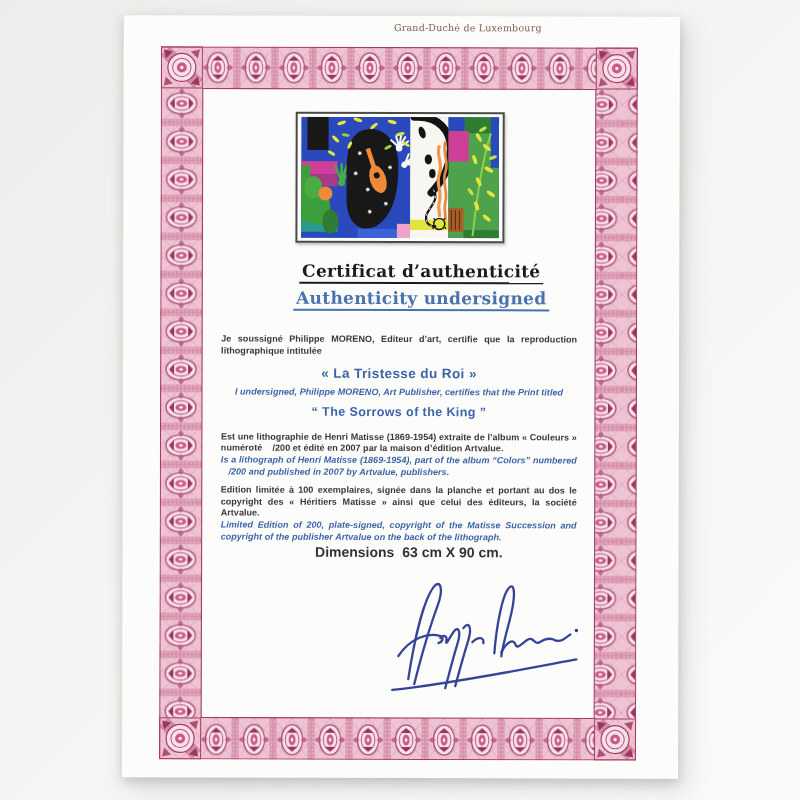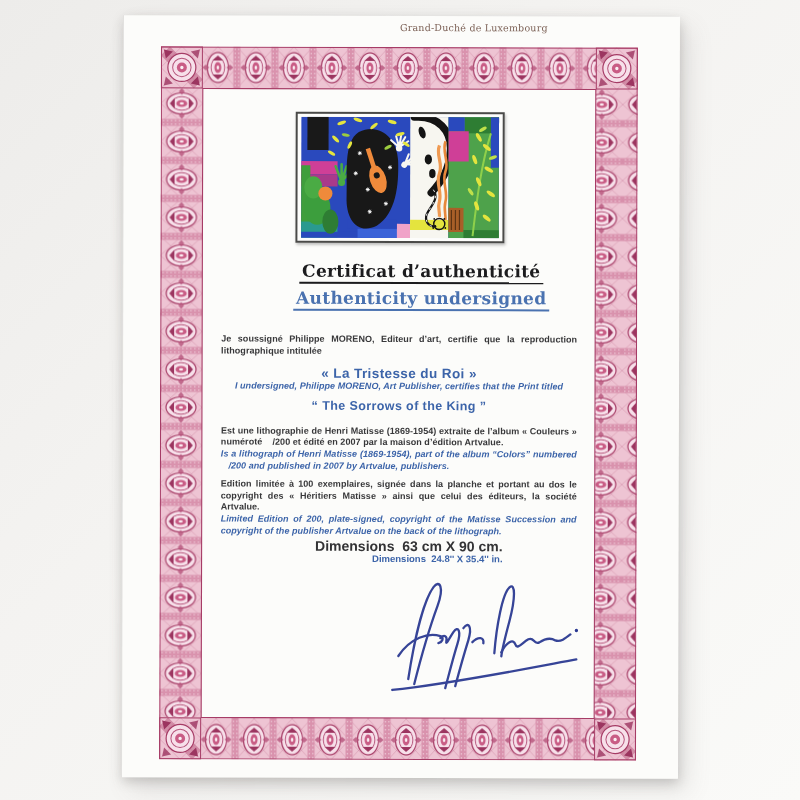--- a/index.html
+++ b/index.html
@@ -8,21 +8,21 @@
     background:linear-gradient(135deg,#edecea 0%,#f4f3f1 40%,#fafaf8 100%);
     font-family:"Liberation Sans",sans-serif;
   }
   .paper{
     position:absolute;left:123px;top:16px;width:556px;height:762px;
     background:#fcfcfa;
     transform:rotate(0.15deg);
     box-shadow:-1px 0 0 #e2e1df, 0 4px 12px rgba(95,90,85,.28), 9px 12px 24px rgba(120,115,110,.16);
   }
   .country{
-    position:absolute;left:276px;top:6px;width:130px;
+    position:absolute;left:270px;top:6px;width:130px;
     font:9.5px "DejaVu Serif",serif;color:#7c6156;letter-spacing:.2px;white-space:nowrap;
   }
   .border-frame{position:absolute;left:37px;top:31px;}
   .content{position:absolute;left:80px;top:72px;width:392px;}
   .artwork-frame{
     width:199px;margin:24px auto 0;background:#fdfdfb;border:2px solid #4a4a48;
     padding:3px;box-shadow:1px 2px 3px rgba(0,0,0,.25);
   }
   .artwork-frame svg{display:block;}
   .tline{ text-align:center;margin-top:19px; }
@@ -31,21 +31,21 @@
     display:inline-block;font:bold 17px/19px "DejaVu Serif",serif;letter-spacing:.3px;
     color:#1c1c1e;border-bottom:2px solid #1c1c1e;padding:0 3px 1px;margin-left:44px;
   }
   .tline.second span{color:#4a72b0;border-bottom-color:#4a72b0;}
   .p{
     font-weight:bold;font-size:9px;line-height:11.6px;color:#38383a;
     text-align:justify;margin:0;padding:0 18px;letter-spacing:.05px;
   }
   .p.en{color:#3c64a9;font-style:italic;}
   .p.center{text-align:center;}
-  .m23{margin-top:23px;} .m13{margin-top:13px;} .m7{margin-top:7px;} .m6{}
+  .m23{margin-top:23px;} .m13{margin-top:13px;} .m7{margin-top:7px;} .m6{margin-top:6px;}
   .work-fr{
     margin-top:9px;text-align:center;font-weight:bold;font-size:13.5px;color:#3c64a9;letter-spacing:.4px;
   }
   .work-en{
     margin-top:6px;text-align:center;font-weight:bold;font-size:12.5px;color:#3c64a9;letter-spacing:.4px;
   }
   .dims{margin-top:4px;text-align:right;padding-right:92px;}
   .dim-fr{font-weight:bold;font-size:14px;line-height:11.5px;color:#333335;}
   .dim-en{font-weight:bold;font-size:9.5px;line-height:11.5px;color:#3c64a9;}
   .signature{position:absolute;left:256px;top:560px;}
@@ -229,21 +229,20 @@
     <div class="work-en">“ The Sorrows of the King ”</div>
 
     <p class="p m13">Est une lithographie de Henri Matisse (1869-1954) extraite de l’album « Couleurs » numéroté &nbsp;&nbsp;&nbsp;/200 et édité en 2007 par la maison d’édition Artvalue.</p>
     <p class="p en">Is a lithograph of Henri Matisse (1869-1954), part of the album “Colors” numbered &nbsp;&nbsp;&nbsp;/200 and published in 2007 by Artvalue, publishers.</p>
 
     <p class="p m7">Edition limitée à 100 exemplaires, signée dans la planche et portant au dos le copyright des « Héritiers Matisse » ainsi que celui des éditeurs, la société Artvalue.</p>
     <p class="p en">Limited Edition of 200, plate-signed, copyright of the Matisse Succession and copyright of the publisher Artvalue on the back of the lithograph.</p>
 
     <div class="dims">
       <div class="dim-fr">Dimensions&nbsp; 63 cm X 90 cm.</div>
-      <div class="dim-en">Dimensions&nbsp; 24.8'' X 35.4'' in.</div>
     </div>
   </div>
 
   <svg class="signature" width="208" height="118" viewBox="0 0 208 118">
     <g stroke="#2c3a92" stroke-width="2.3" fill="none" stroke-linecap="round" opacity=".95">
       <path d="M30,103 C35,70 44,26 55,11 C61,3 66,11 59,30 C51,52 42,84 36,108"></path>
       <path d="M20,80 C32,62 50,56 62,60 C66,62 64,66 60,67"></path>
       <path d="M62,62 C66,58 69,60 68,65 C67,70 71,62 75,56 C80,49 83,55 79,68 C75,81 71,97 67,112"></path>
       <path d="M85,52 C90,45 94,50 90,64 C86,77 81,95 77,110"></path>
       <path d="M94,66 C100,60 106,61 105,67"></path>

